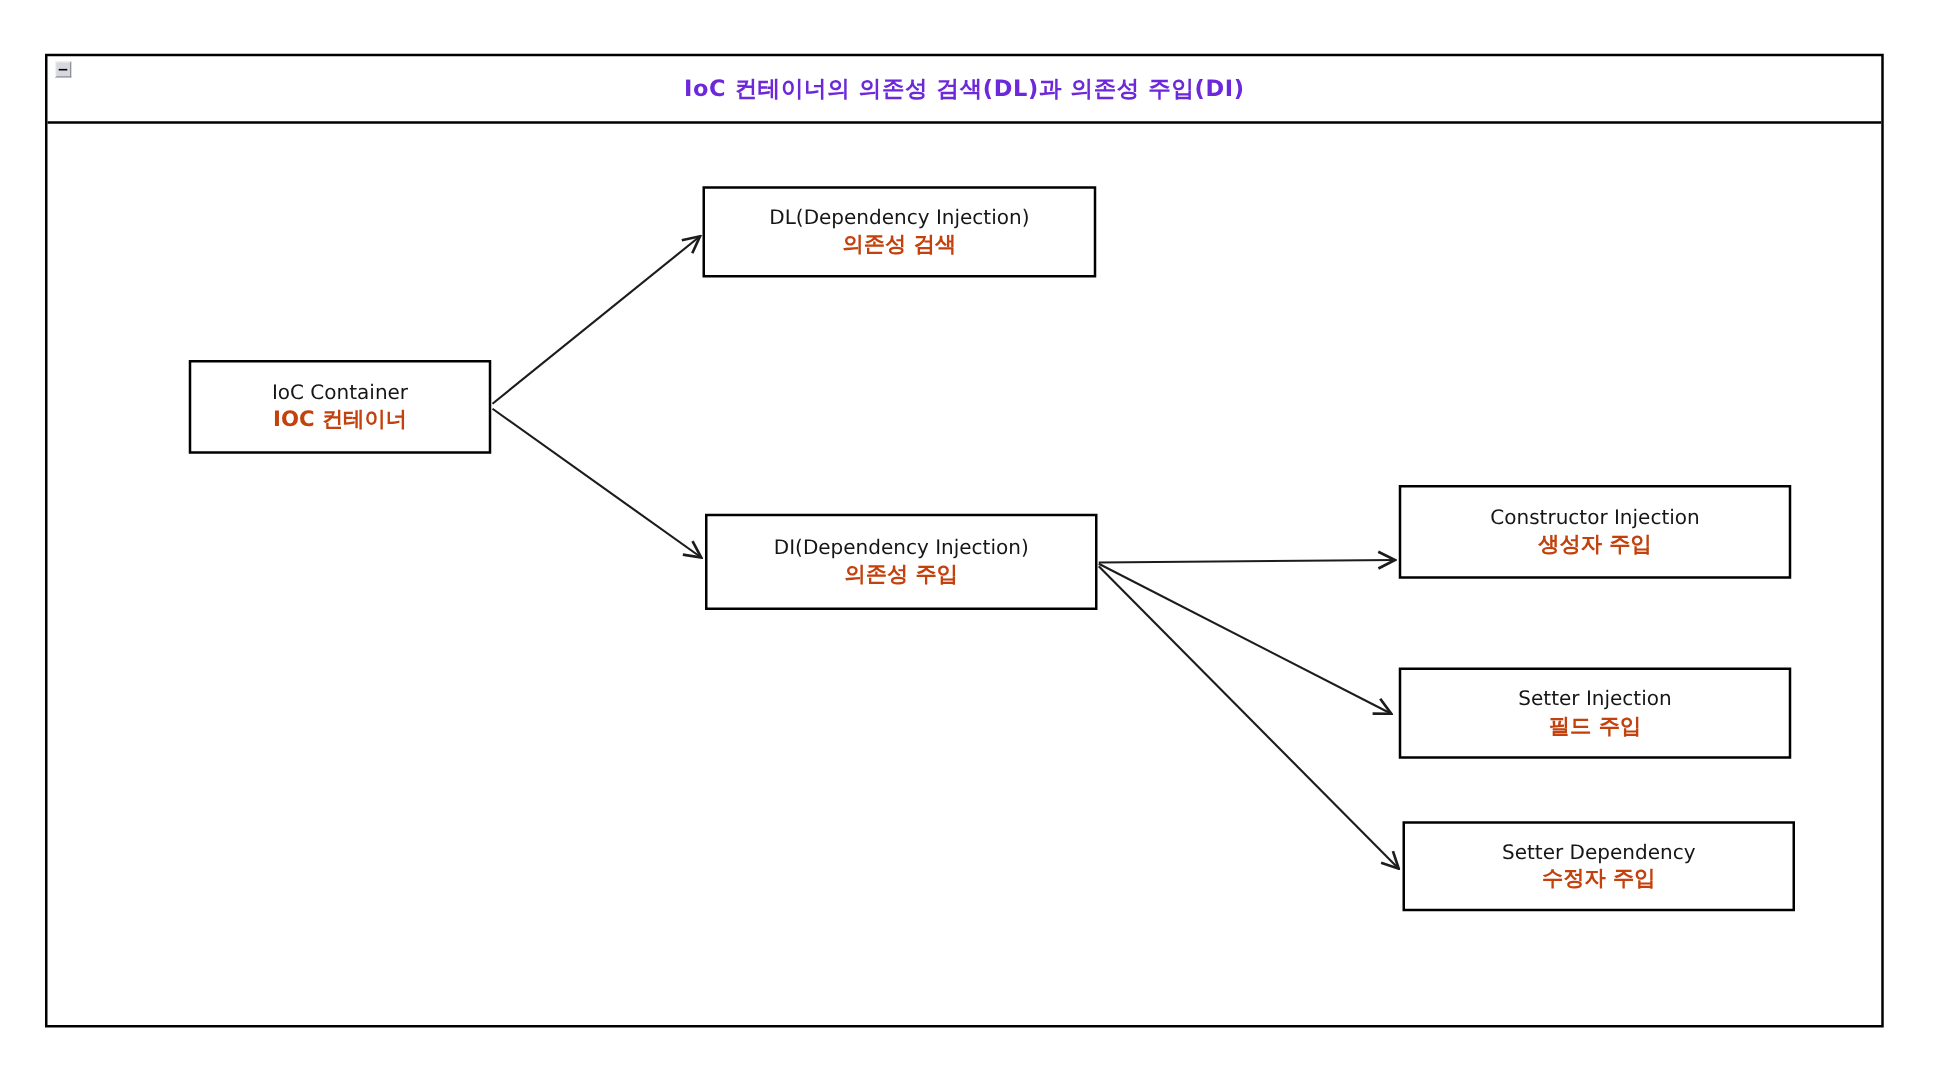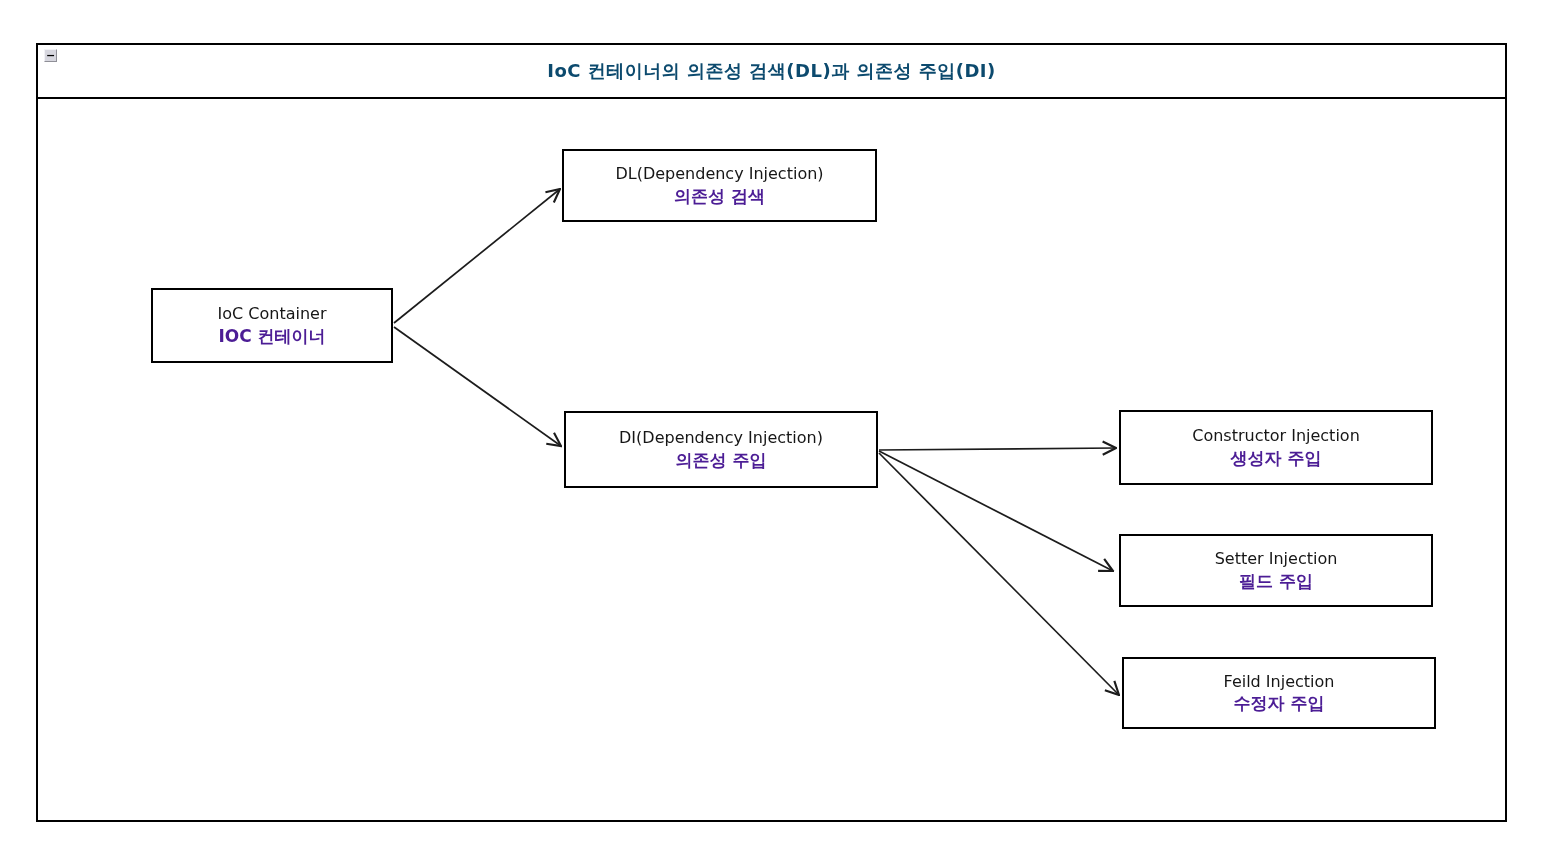--- a/index.html
+++ b/index.html
@@ -21,21 +21,21 @@
     background:#ffffff;
   }
   .group-titlebar {
     position:relative;
     height:54px;
     border-bottom:2px solid #000000;
     display:flex; align-items:center; justify-content:center;
   }
   .group-title {
     font-size:18px; font-weight:700; letter-spacing:0.5px;
-    color:#0c4a6e;
+    color:#6d28d9;
   }
   .collapse-btn {
     position:absolute; left:6px; top:4px;
     width:13px; height:13px;
     background:#d7d7df;
     border:1px solid #8f8f97;
     border-top-color:#f2f2f6; border-left-color:#f2f2f6;
     display:flex; align-items:center; justify-content:center;
     font-size:11px; line-height:1; font-weight:700; color:#000;
     cursor:pointer;
@@ -46,26 +46,26 @@
   .node {
     position:absolute;
     border:2px solid #000000;
     background:#ffffff;
     display:flex; flex-direction:column;
     align-items:center; justify-content:center;
     text-align:center;
     line-height:1.35;
   }
   .node .en { font-size:16px; color:#161616; white-space:nowrap; }
-  .node .ko { font-size:17px; font-weight:700; color:#4c1d95; white-space:nowrap; }
+  .node .ko { font-size:17px; font-weight:700; color:#c2410c; white-space:nowrap; }
 
   .node-ioc         { left:151px; top:288px; width:242px; height:75px;text-align:center; }
   .node-dl          { left:562px; top:149px; width:315px; height:73px; }
   .node-di          { left:564px; top:411px; width:314px; height:77px; }
-  .node-constructor { left:1119px; top:410px; width:314px; height:75px; }
+  .node-constructor { left:1119px; top:388px; width:314px; height:75px; }
   .node-feild       { left:1119px; top:534px; width:314px; height:73px; }
   .node-setter      { left:1122px; top:657px; width:314px; height:72px; }
 
   svg.edges {
     position:absolute; left:0; top:0;
     width:1554px; height:866px;
     pointer-events:none;
   }
   svg.edges line { stroke:#1c1c1c; stroke-width:1.7px; }
 </style>
@@ -113,17 +113,17 @@
     <span class="en">Constructor Injection</span>
     <span class="ko">생성자 주입</span>
   </div>
 
   <div class="node node-feild">
     <span class="en">Setter Injection</span>
     <span class="ko">필드 주입</span>
   </div>
 
   <div class="node node-setter">
-    <span class="en">Feild Injection</span>
+    <span class="en">Setter Dependency</span>
     <span class="ko">수정자 주입</span>
   </div>
 
 </div>
 
 </body></html>

